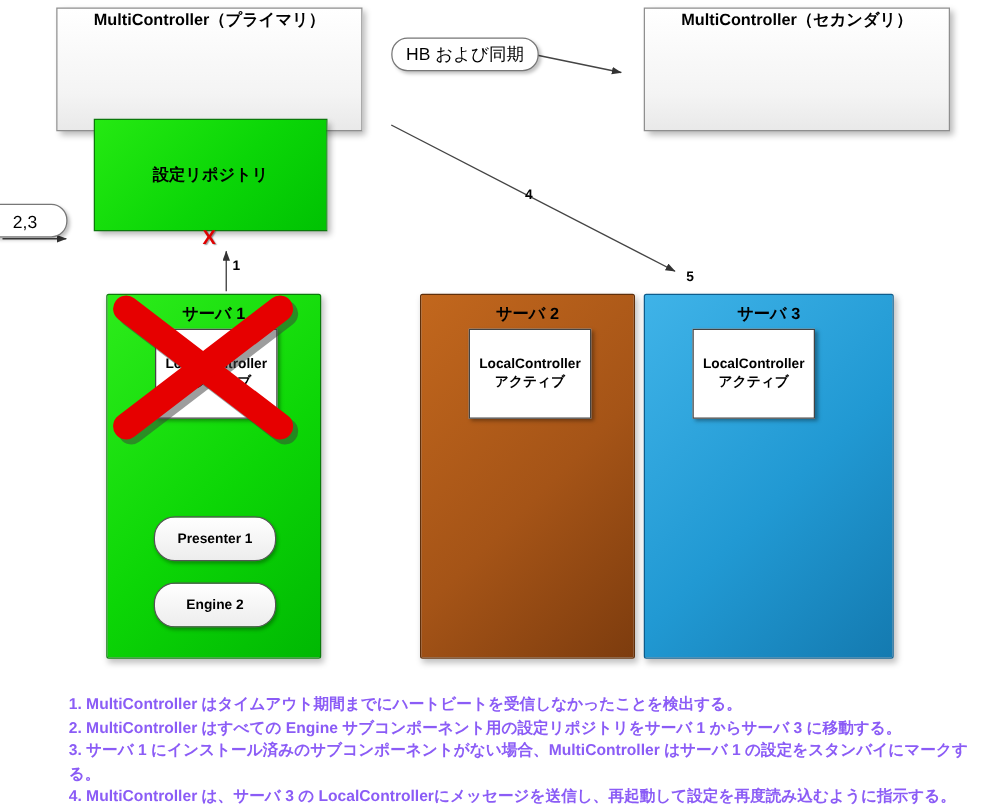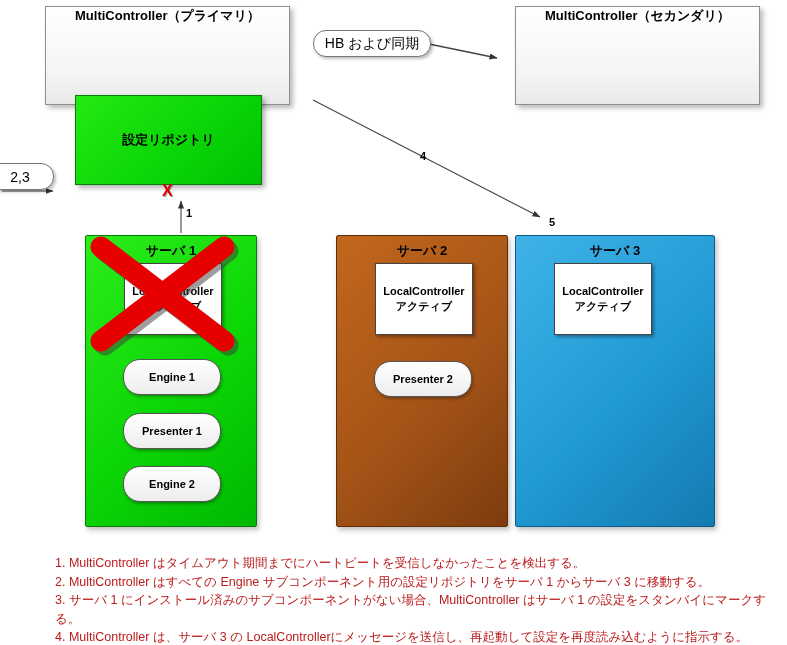--- a/index.html
+++ b/index.html
@@ -59,21 +59,21 @@
     font-size:14px;font-weight:normal;z-index:6;
   }
   .num-label{font-size:11px;font-weight:bold;z-index:6;}
   .small-x{
     font-size:16px;font-weight:bold;color:#e00000;z-index:6;
     text-shadow:1px 1px 1px rgba(0,0,0,.4);
   }
   
   .steps{
     position:absolute;left:55px;top:554px;width:730px;
-    font-size:12.5px;font-weight:normal;line-height:18.5px;color:#b91c1c;
+    font-size:12.5px;font-weight:bold;line-height:18.5px;color:#8b5cf6;
   }
   svg.overlay{position:absolute;left:0;top:0;z-index:5;pointer-events:none;}
 </style>
 </head>
 <body>
 
 <div id="canvas">
 
   <div class="abs mc-box" style="left:45px;top:6px;width:243px;height:97px;">
     <span>MultiController（プライマリ）</span>
@@ -101,39 +101,33 @@
   <div class="abs num-label" style="left:186px;top:207px;">1</div>
   <div class="abs num-label" style="left:420px;top:150px;">4</div>
   <div class="abs num-label" style="left:549px;top:216px;">5</div>
 
   <div class="abs server server-green" style="left:85px;top:235px;">
     <div class="server-title">サーバ 1</div>
     <div class="lc-box">
       <span>LocalController</span>
       <span>アクティブ</span>
     </div>
-    <div class="oval" style="top:123px;">
-      <span>Engine 1</span>
-    </div>
     <div class="oval" style="top:177px;align-items:center;">
       <span>Presenter 1</span>
     </div>
     <div class="oval" style="top:230px;text-align:center;">
       <span>Engine 2</span>
     </div>
   </div>
 
   <div class="abs server server-brown" style="left:300px;top:235px;">
     <div class="server-title">サーバ 2</div>
     <div class="lc-box">
       <span>LocalController</span>
       <span>アクティブ</span>
-    </div>
-    <div class="oval" style="top:125px;">
-      <span>Presenter 2</span>
     </div>
   </div>
 
   <div class="abs server server-blue" style="left:515px;top:235px;padding-left:28px;">
     <div class="server-title">サーバ 3</div>
     <div class="lc-box">
       <span>LocalController</span>
       <span>アクティブ</span>
     </div>
   </div>

